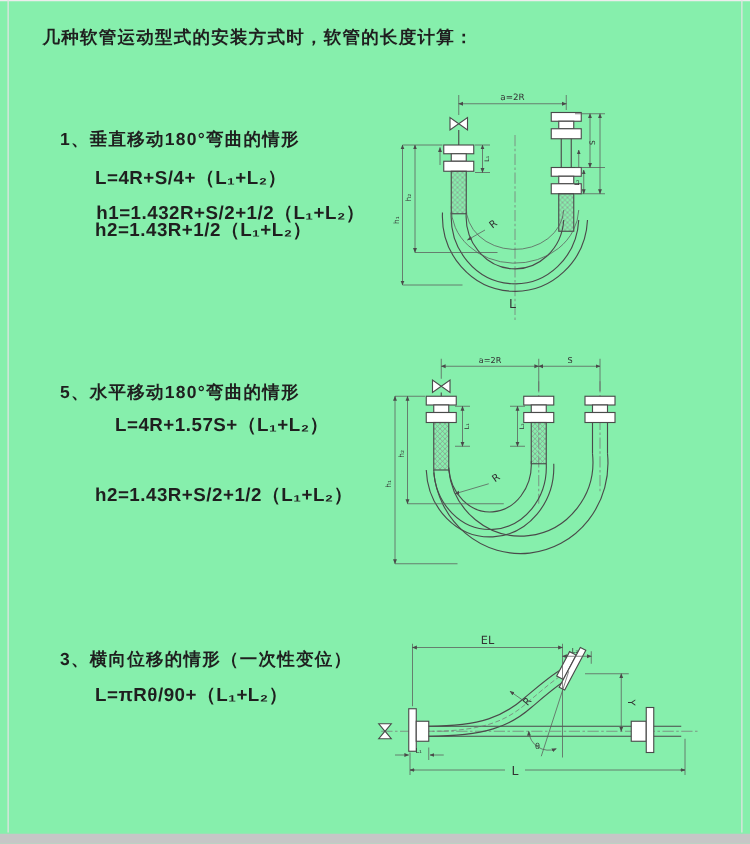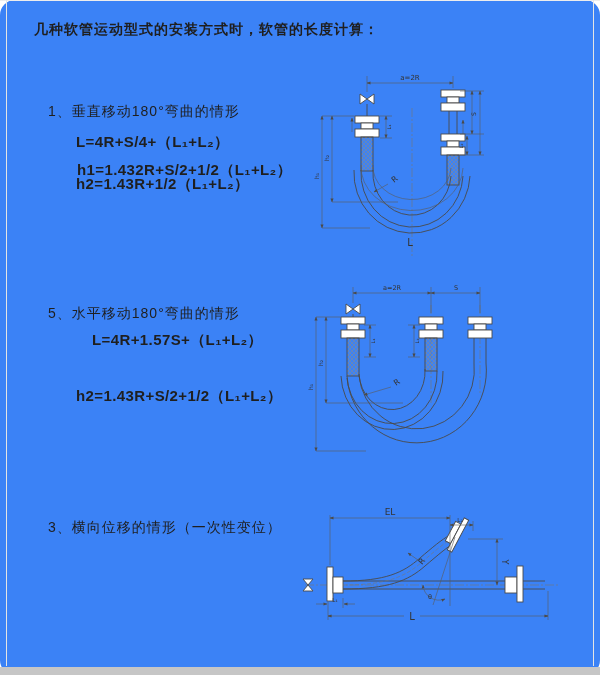--- a/index.html
+++ b/index.html
@@ -1,24 +1,24 @@
 <!DOCTYPE html>
 <html><head>
 <meta charset="utf-8">
 <style>
   html,body{margin:0;padding:0;}
   body{width:600px;height:675px;background:#fff;position:relative;overflow:hidden;
        font-family:"Liberation Sans","DejaVu Sans",sans-serif;color:#1f1f1f;}
-  .page{position:absolute;inset:0;background:#3b82f6;border-radius:15px;}
+  .page{position:absolute;inset:0;background:#86efac;}
   .edge-left{position:absolute;left:6px;top:0;bottom:9px;width:1px;background:#e4e4e4;}
   .edge-right{position:absolute;right:6px;top:0;bottom:9px;width:1px;background:#e4e4e4;}
   .edge-top{position:absolute;left:0;right:0;top:0;height:1px;background:#ededed;}
   .edge-bottom{position:absolute;left:0;right:0;bottom:0;height:8px;background:#c6c6c6;}
   .doc-title{position:absolute;left:34px;top:21px;font-size:14px;font-weight:bold;letter-spacing:1px;}
-  .sec-heading{position:absolute;font-size:14px;font-weight:normal;letter-spacing:1px;}
+  .sec-heading{position:absolute;font-size:14px;font-weight:bold;letter-spacing:1px;}
   .formula{position:absolute;font-size:15px;font-weight:bold;letter-spacing:.4px;white-space:pre;}
   svg.diagram{position:absolute;overflow:visible;}
   svg .ln{stroke:#4a4a4a;stroke-width:0.9;fill:none;}
   svg .thin{stroke:#5a5a5a;stroke-width:0.6;fill:none;}
   svg .dim{stroke:#5a5a5a;stroke-width:0.6;fill:none;}
   svg .cl{stroke:#777;stroke-width:0.6;fill:none;stroke-dasharray:9 2 2 2;}
   svg .dashc{stroke:#777;stroke-width:0.6;fill:none;stroke-dasharray:4 2;}
   svg .part{stroke:#4a4a4a;stroke-width:0.9;fill:#fff;}
   svg .hatchfill{stroke:#4a4a4a;stroke-width:0.9;}
   svg text{fill:#333;font-family:"DejaVu Sans","Liberation Sans",sans-serif;}
@@ -38,20 +38,21 @@
   <div class="sec-heading" style="left:48px;top:103px">1、垂直移动180°弯曲的情形</div>
   <div class="formula" style="left:76px;top:133px">L=4R+S/4+（L₁+L₂）</div>
   <div class="formula" style="left:77px;top:161px">h1=1.432R+S/2+1/2（L₁+L₂）</div>
   <div class="formula" style="left:76px;top:175px">h2=1.43R+1/2（L₁+L₂）</div>
 
   <div class="sec-heading" style="left:48px;top:305px">5、水平移动180°弯曲的情形</div>
   <div class="formula" style="left:92px;top:331px">L=4R+1.57S+（L₁+L₂）</div>
   <div class="formula" style="left:76px;top:387px">h2=1.43R+S/2+1/2（L₁+L₂）</div>
 
   <div class="sec-heading" style="left:48px;top:519px">3、横向位移的情形（一次性变位）</div>
+  <div class="formula" style="left:76px;top:547px">L=πRθ/90+（L₁+L₂）</div>
 
   <svg class="diagram" style="left:310px;top:70px" width="205" height="192" viewBox="0 0 205 192">
     <defs>
       <marker id="a1" viewBox="0 0 10 10" refX="9" refY="5" markerWidth="6.5" markerHeight="6.5" orient="auto-start-reverse">
         <path d="M0,1L10,5L0,9z" class="mk"></path>
       </marker>
       <pattern id="h1p" width="4" height="4" patternUnits="userSpaceOnUse">
         <path d="M0,4L4,0M0,0L4,4" stroke="#8a8a8a" stroke-width="0.5"></path>
       </pattern>
     </defs>

